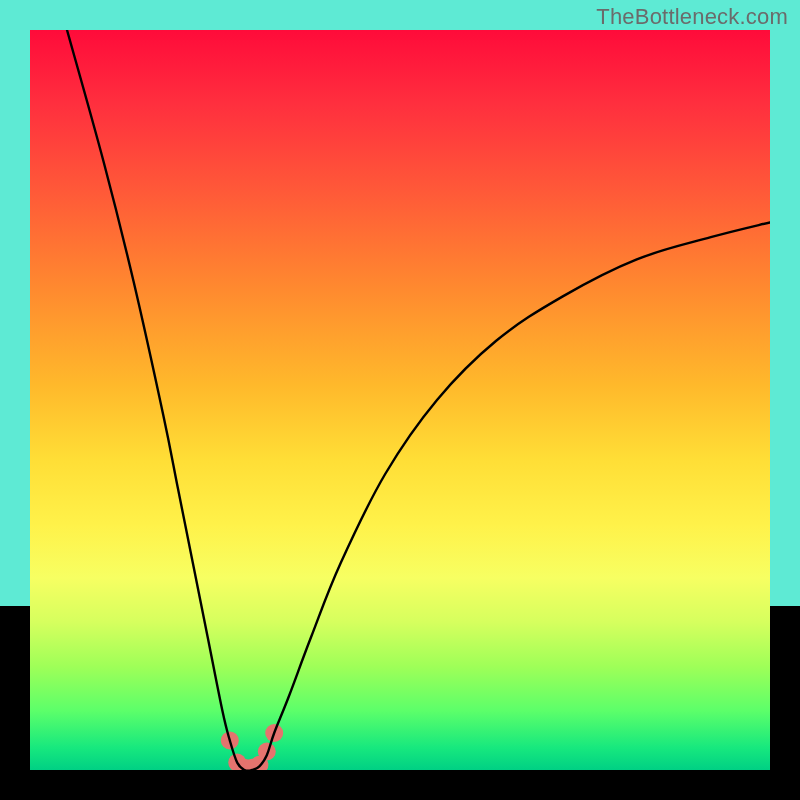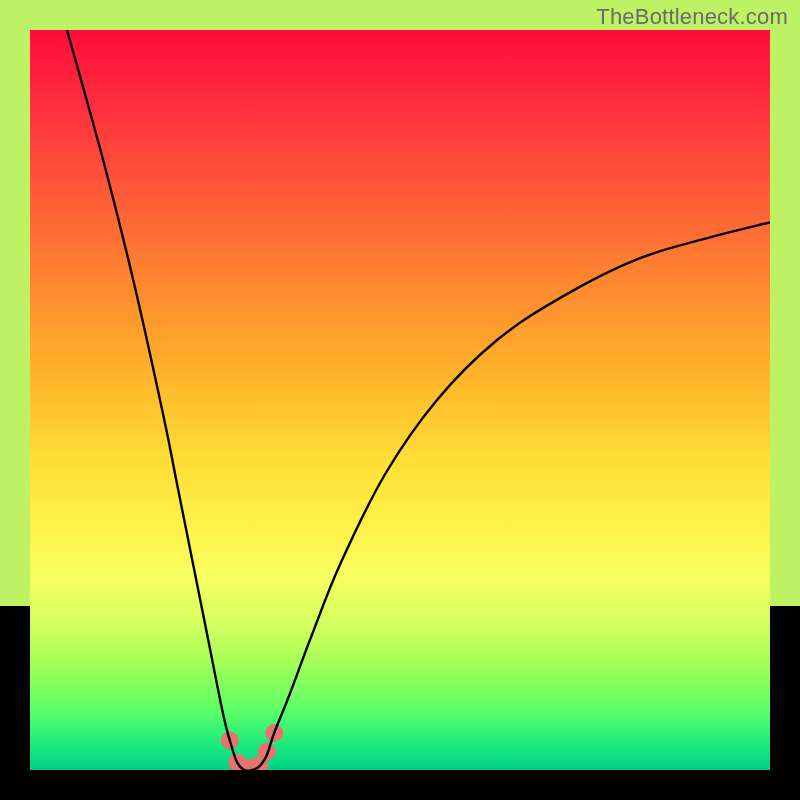--- a/index.html
+++ b/index.html
@@ -10,21 +10,21 @@
     background: #000;
     overflow: hidden;
     font-family: Arial, Helvetica, sans-serif;
   }
   .frame {
     position: absolute;
     top: 0;
     left: 0;
     width: 800px;
     height: 606px;
-    background: #bef264;
+    background: #5eead4;
   }
   .plot {
     position: absolute;
     top: 30px;
     left: 30px;
     width: 740px;
     height: 740px;
     
     background: linear-gradient(
       to bottom,

